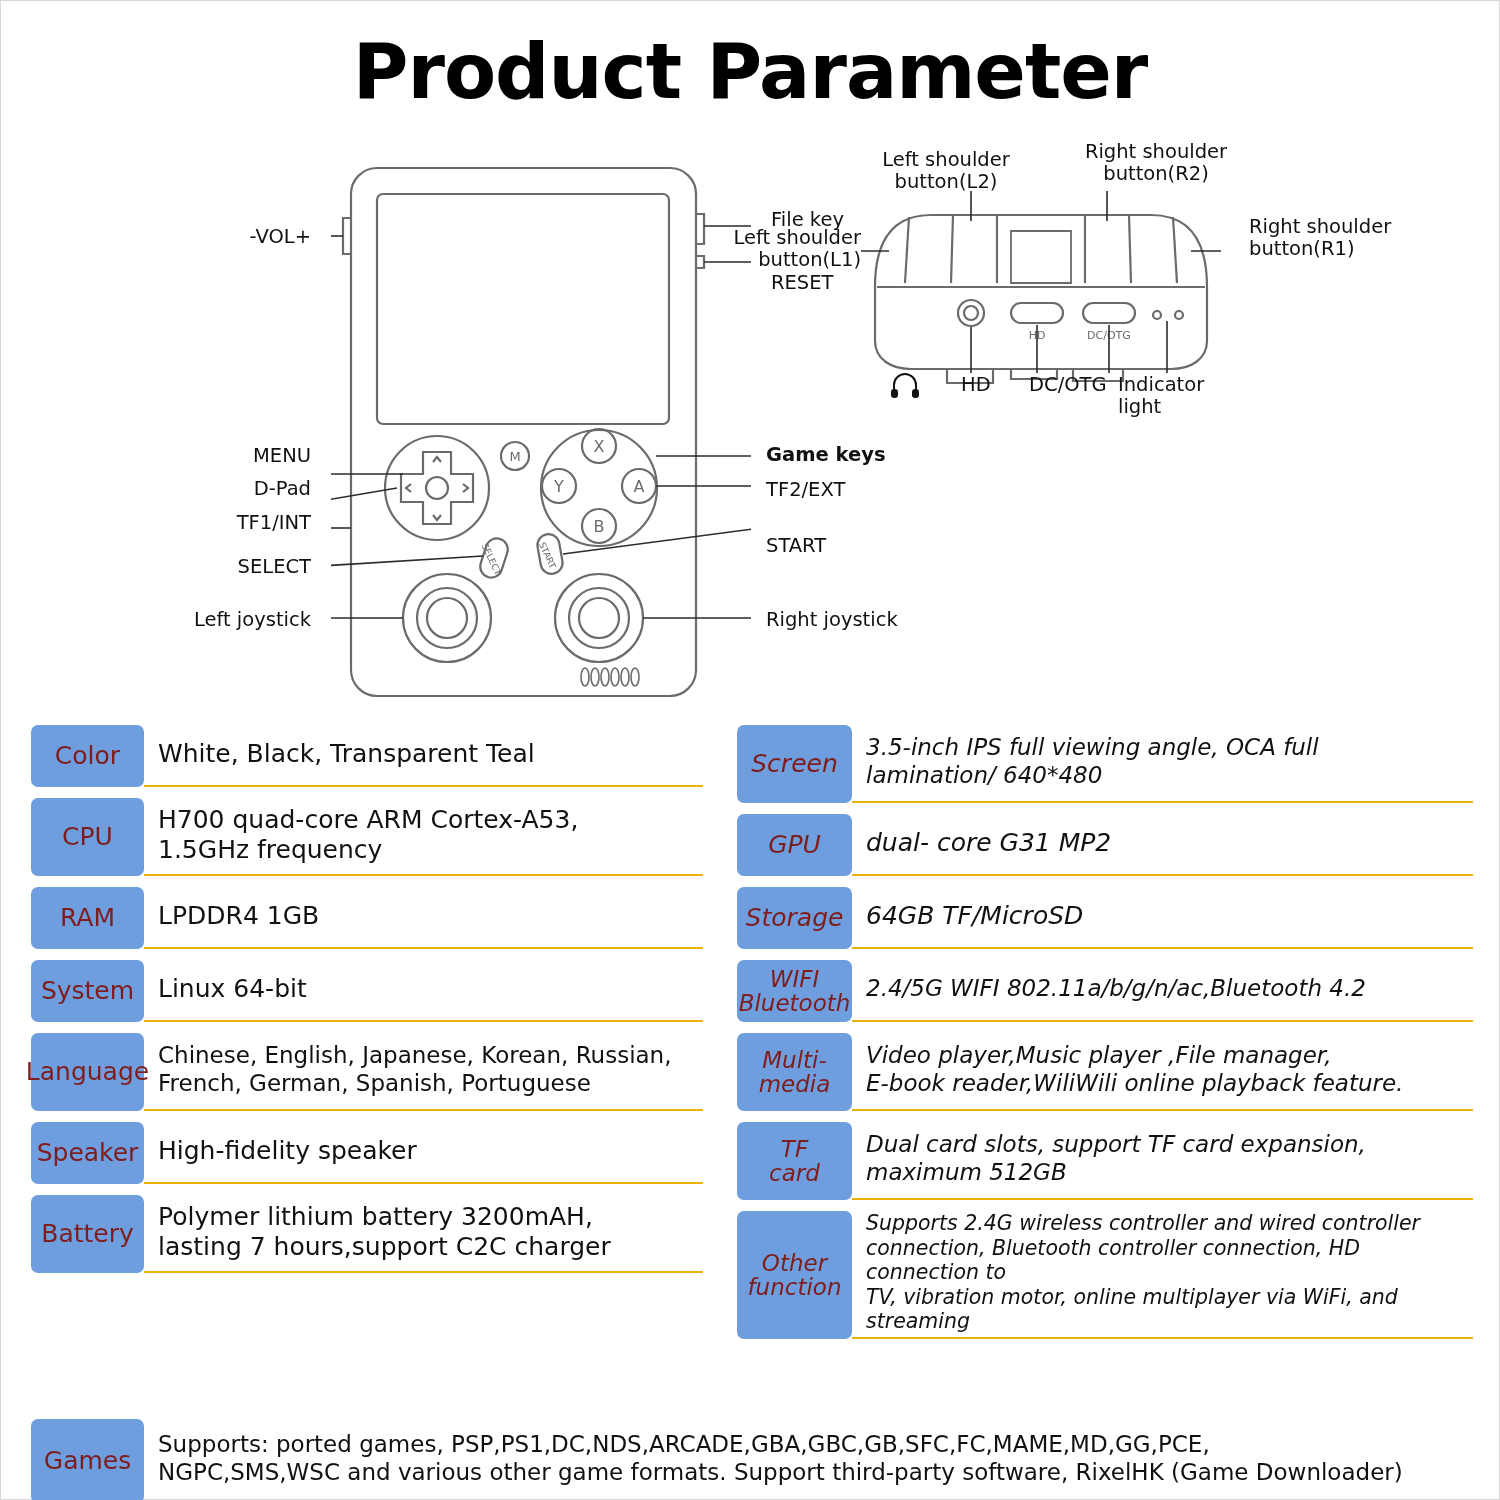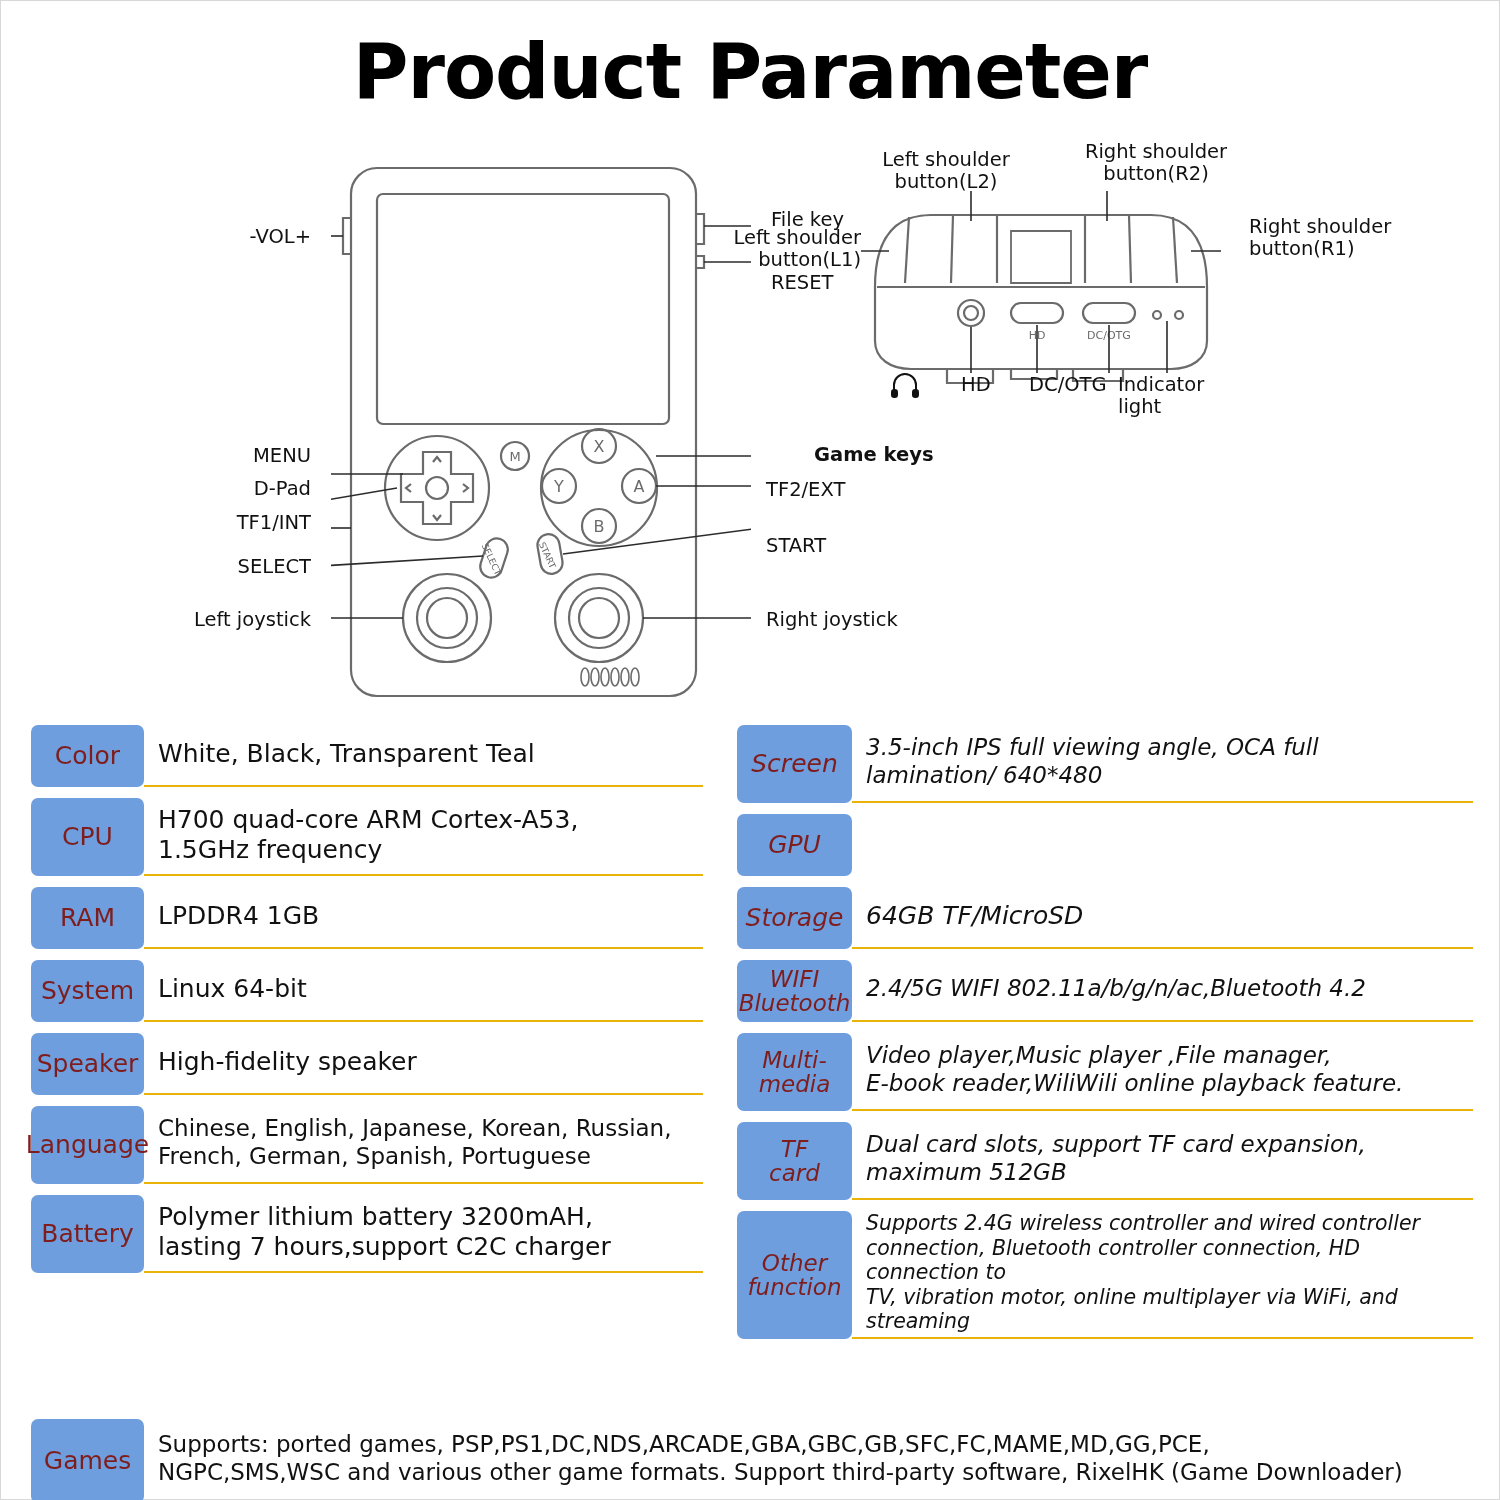--- a/index.html
+++ b/index.html
@@ -33,21 +33,21 @@
     top: 130px; left: 0;
     width: 1500px; height: 590px;
   }
   .dlabel {
     position: absolute;
     font-size: 19.5px;
     color: #111;
     line-height: 1.12;
     white-space: pre-line;
   }
-  .dlabel.bold { font-weight: bold; margin-left: 48px; }
+  .dlabel.bold { font-weight: bold; }
   .dlabel.c { text-align: center; }
   .dlabel.r { text-align: right; }
 
   
   .specs {
     position: absolute;
     top: 724px; left: 30px;
     width: 1442px;
   }
   .col {
@@ -295,44 +295,45 @@
 1.5GHz frequency</div>
       </div>
       <div class="row">
         <div class="tag">RAM</div>
         <div class="val">LPDDR4  1GB</div>
       </div>
       <div class="row">
         <div class="tag">System</div>
         <div class="val">Linux 64-bit</div>
       </div>
-      <div class="row">
-        <div class="tag">Speaker</div>
-        <div class="val">High-fidelity speaker</div>
-      </div>
       <div class="row tall">
         <div class="tag">Language</div>
         <div class="val sm">Chinese, English, Japanese, Korean, Russian,
 French, German, Spanish, Portuguese</div>
       </div>
+      <div class="row">
+        <div class="tag">Speaker</div>
+        <div class="val">High-fidelity speaker</div>
+      </div>
       <div class="row tall">
         <div class="tag">Battery</div>
         <div class="val">Polymer lithium battery 3200mAH,
 lasting 7  hours,support C2C charger</div>
       </div>
     </div>
 
     <div class="col col-right">
       <div class="row tall">
         <div class="tag">Screen</div>
         <div class="val sm">3.5-inch IPS full viewing angle, OCA full
 lamination/ 640*480</div>
       </div>
       <div class="row">
         <div class="tag">GPU</div>
+        <div class="val">dual- core G31 MP2</div>
       </div>
       <div class="row">
         <div class="tag">Storage</div>
         <div class="val">64GB TF/MicroSD</div>
       </div>
       <div class="row">
         <div class="tag two">WIFI
 Bluetooth</div>
         <div class="val sm">2.4/5G WIFI 802.11a/b/g/n/ac,Bluetooth 4.2</div>
       </div>

